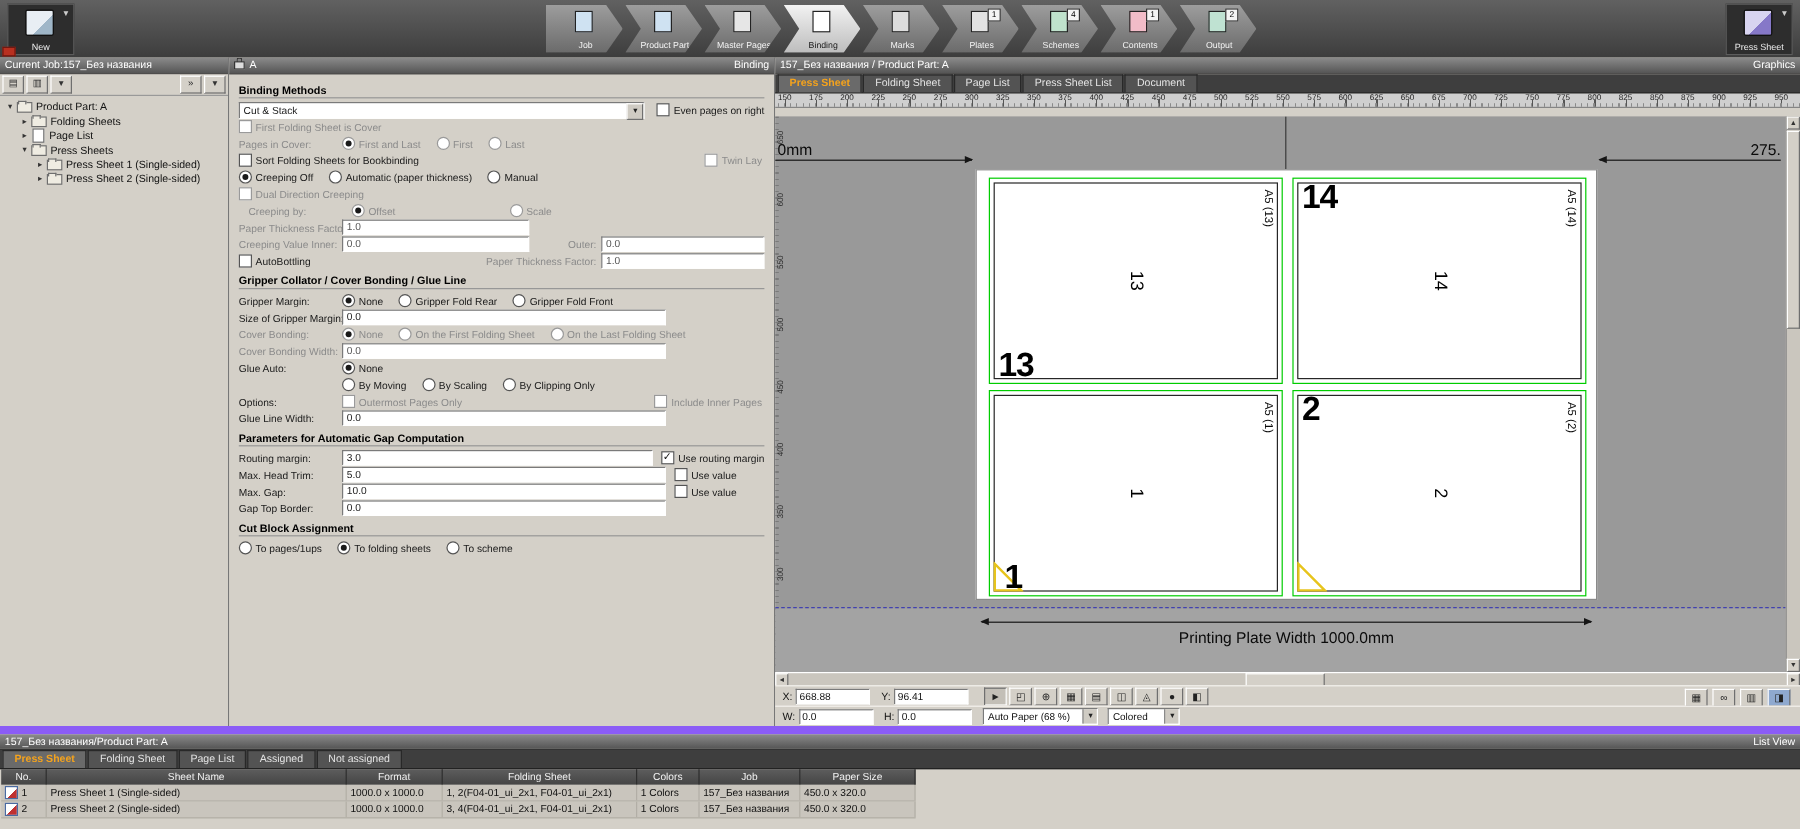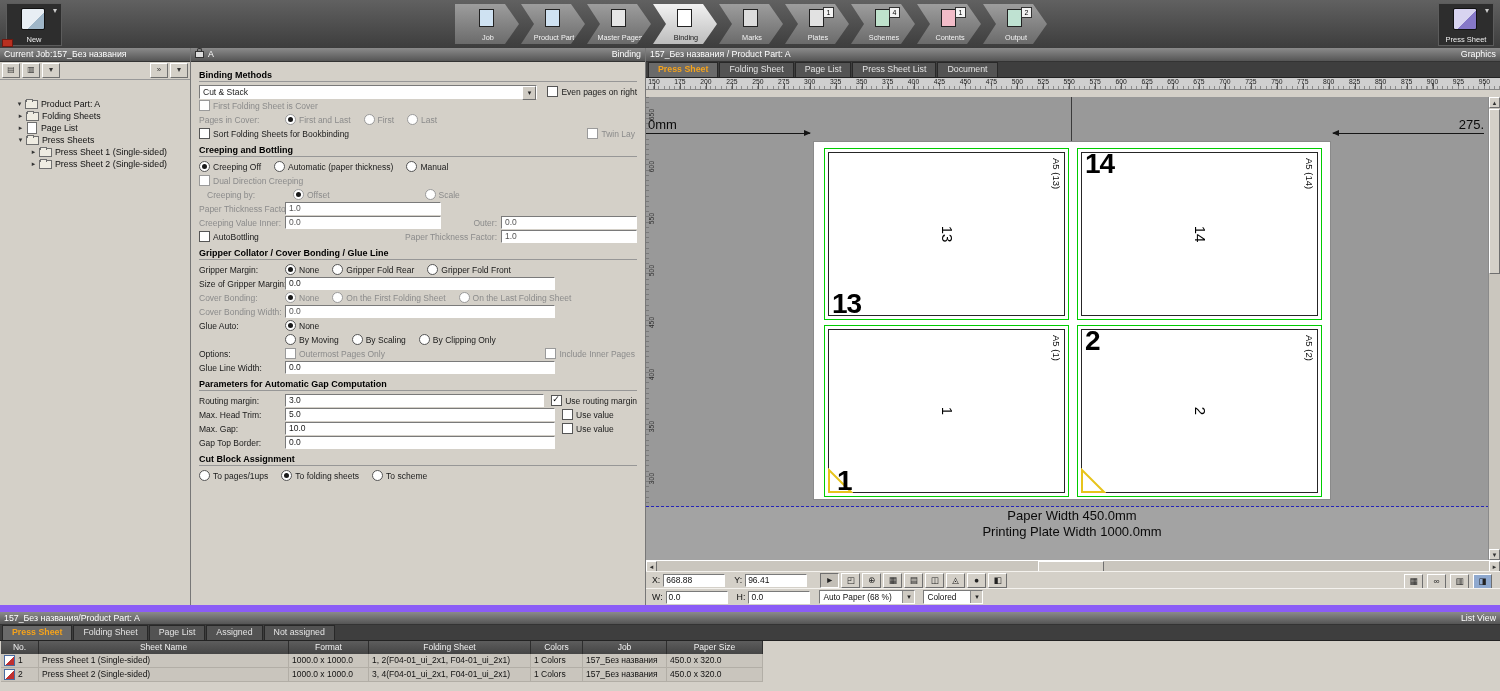--- a/index.html
+++ b/index.html
@@ -224,21 +224,21 @@
     </div>
     <div class="ptoolbar">
         <div class="tbtn">▤</div>
         <div class="tbtn">▥</div>
         <div class="tbtn">▾</div>
         <div class="tb-spacer"></div>
         <div class="tbtn">»</div>
         <div class="tbtn">▾</div>
       </div>
     <div class="tree">
-        <div class="tree-row" style="padding-left: 15px; margin-top: 15px;">
+        <div class="tree-row" style="padding-left: 4px;">
           <div class="expander">▾</div>
           <div class="folder-mini"></div>
           <div class="tree-label">Product Part: A</div>
         </div>
         <div class="tree-row" style="padding-left: 16px;">
           <div class="expander">▸</div>
           <div class="folder-mini"></div>
           <div class="tree-label">Folding Sheets</div>
         </div>
         <div class="tree-row" style="padding-left: 16px;">
@@ -306,21 +306,20 @@
       </div>
       <div class="row">
         <span class="cbx"></span>
         <span>Sort Folding Sheets for Bookbinding</span>
         <span class="opt ml-auto gray" style="margin-right:2px;">
           <span class="cbx dis"></span>
           <span>Twin Lay</span>
         </span>
       </div>
 
-      <div class="sect">Creeping and Bottling</div>
       <div class="row">
         <span class="opt">
             <span class="radio sel"></span>
             <span>Creeping Off</span>
           </span>
         <span class="opt">
             <span class="radio"></span>
             <span>Automatic (paper thickness)</span>
           </span>
         <span class="opt">
@@ -586,21 +585,20 @@
           <svg class="tri" width="26" height="26">
             <path d="M2 2 L2 24 L24 24 Z" fill="none" stroke="#e7c41c" stroke-width="2"></path>
           </svg>
           <div class="bnum pos-tl">2</div>
         </div>
       </div>
 
       <div class="dashline"></div>
       <div class="band"></div>
       <div class="dimline arr-l arr-r" style="left:172px;top:421px;width:508px;"></div>
-      <div class="bandtext" style="top:411px;background:#a3a3a3;">Paper Width 450.0mm</div>
       <div class="bandtext" style="top:427px;">Printing Plate Width 1000.0mm</div>
 
       <div class="vscroll">
         <div class="sc-btn" style="top:0;left:0;">▲</div>
         <div class="sc-thumb" style="left:0;top:12px;width:11px;height:165px;"></div>
         <div class="sc-btn" style="bottom:0;left:0;">▼</div>
       </div>
     </div>
 
     <div class="hscroll">

